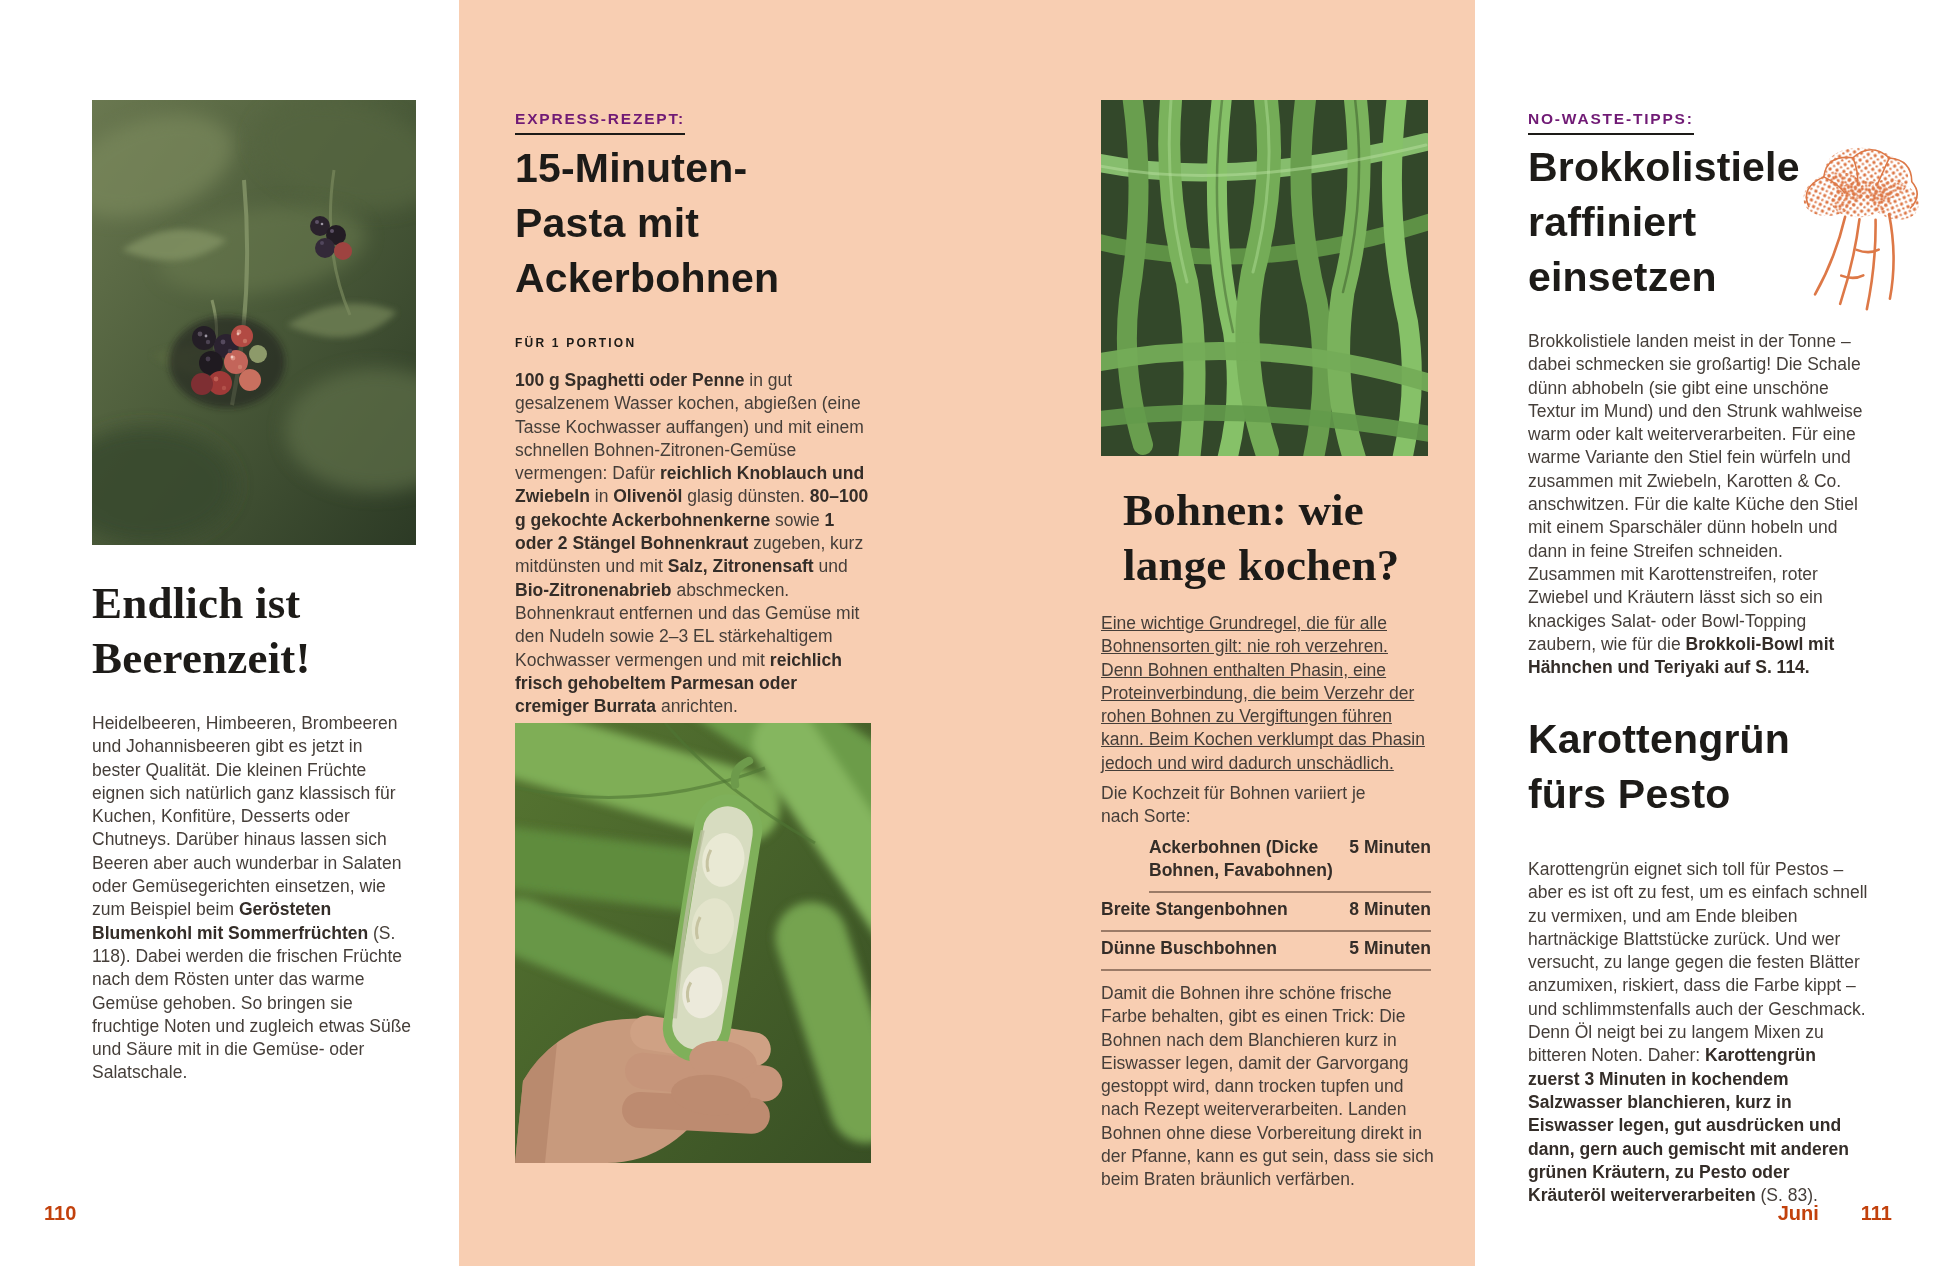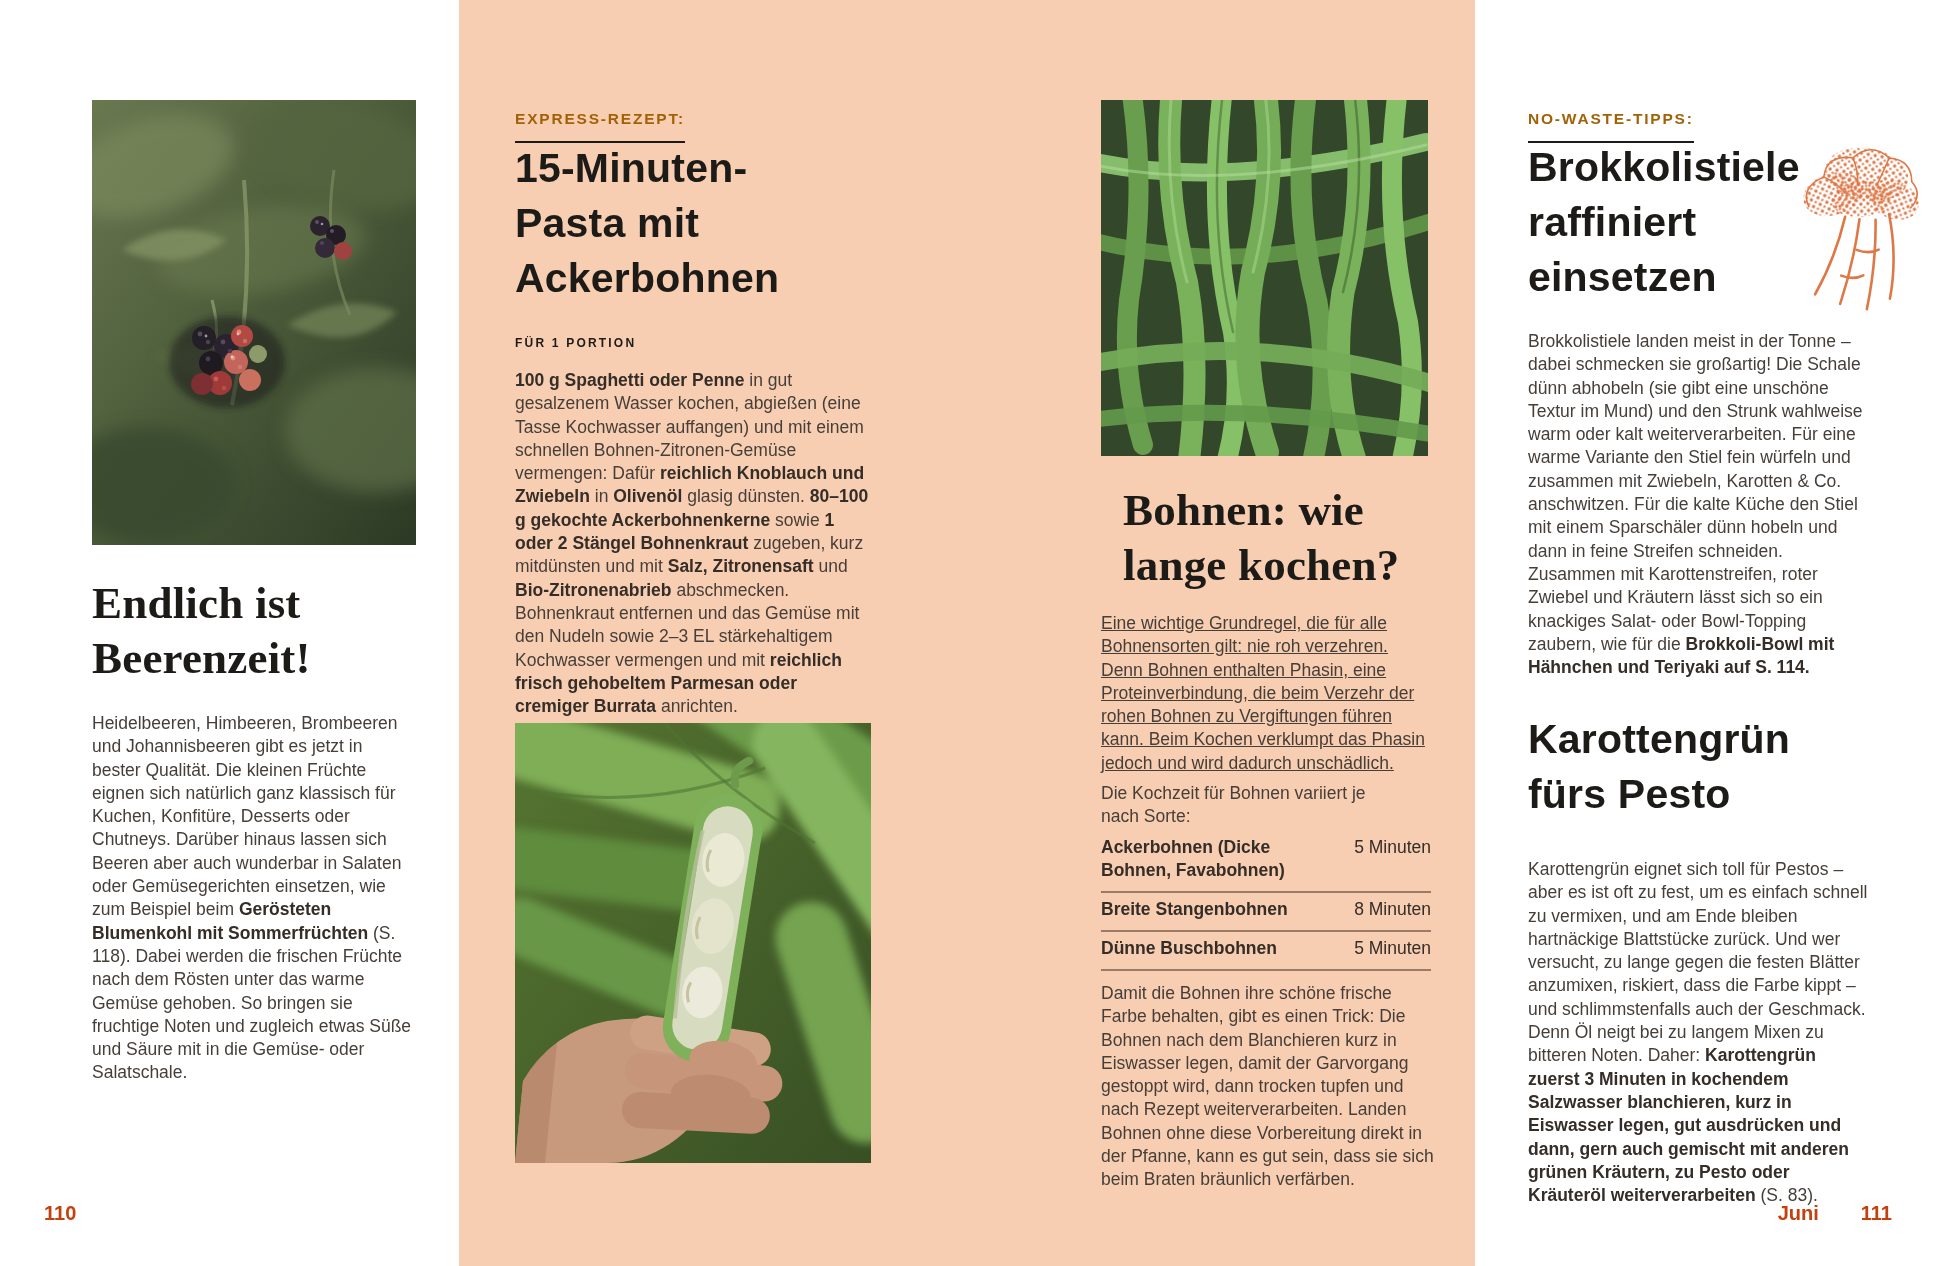--- a/index.html
+++ b/index.html
@@ -2,34 +2,34 @@
 <html><head>
 <meta charset="utf-8">
 <style>
   html,body{margin:0;padding:0;background:#ffffff;}
   .canvas{position:relative;width:1946px;height:1266px;background:#ffffff;overflow:hidden;
           font-family:"Liberation Sans",sans-serif;color:#453e39;}
   .peach{position:absolute;left:459px;top:0;width:1016px;height:1266px;background:#f8ceb2;}
   .abs{position:absolute;}
   .photo{position:absolute;overflow:hidden;}
   .photo svg{display:block;}
-  .kicker{position:absolute;font-size:15.5px;font-weight:bold;letter-spacing:1.8px;color:#a16207;
-          border-bottom:2.5px solid #1d1b18;padding-bottom:12px;display:inline-block;line-height:1.2;}
+  .kicker{position:absolute;font-size:15.5px;font-weight:bold;letter-spacing:1.8px;color:#701a75;
+          border-bottom:2.5px solid #1d1b18;padding-bottom:4px;display:inline-block;line-height:1.2;}
   .serif-display{position:absolute;font-family:"Liberation Serif","DejaVu Serif",serif;font-weight:bold;
           font-size:45px;line-height:55px;color:#1d1b18;letter-spacing:.2px;}
   .sans-display{position:absolute;font-weight:bold;font-size:41px;line-height:55px;color:#1d1b18;letter-spacing:.2px;}
   .body-text{position:absolute;font-size:17.5px;line-height:23.3px;color:#453e39;}
   .body-text .b{font-weight:bold;color:#342d28;}
   .portion{position:absolute;font-size:12px;font-weight:bold;letter-spacing:2.2px;color:#1d1b18;}
   .btable{position:absolute;}
   .trow{display:flex;justify-content:space-between;align-items:flex-start;
         border-bottom:2px solid #9b7b67;padding:5px 0 9px;}
-  .trow:first-child{padding-top:0;}
+  .trow:first-child{padding-top:0;margin-left:48px;}
   .tname{font-weight:bold;font-size:17.5px;line-height:23px;color:#342d28;width:212px;}
-  .ttime{font-weight:normal;font-size:17.5px;line-height:23px;color:#342d28;white-space:nowrap;}
+  .ttime{font-weight:bold;font-size:17.5px;line-height:23px;color:#342d28;white-space:nowrap;}
   .folio{position:absolute;font-weight:bold;font-size:20px;color:#c2410c;}
   .folio-right{display:flex;gap:42px;justify-content:flex-end;}
 </style>
 </head>
 <body>
 
 <div class="canvas">
 
   <div class="peach"></div>
 

